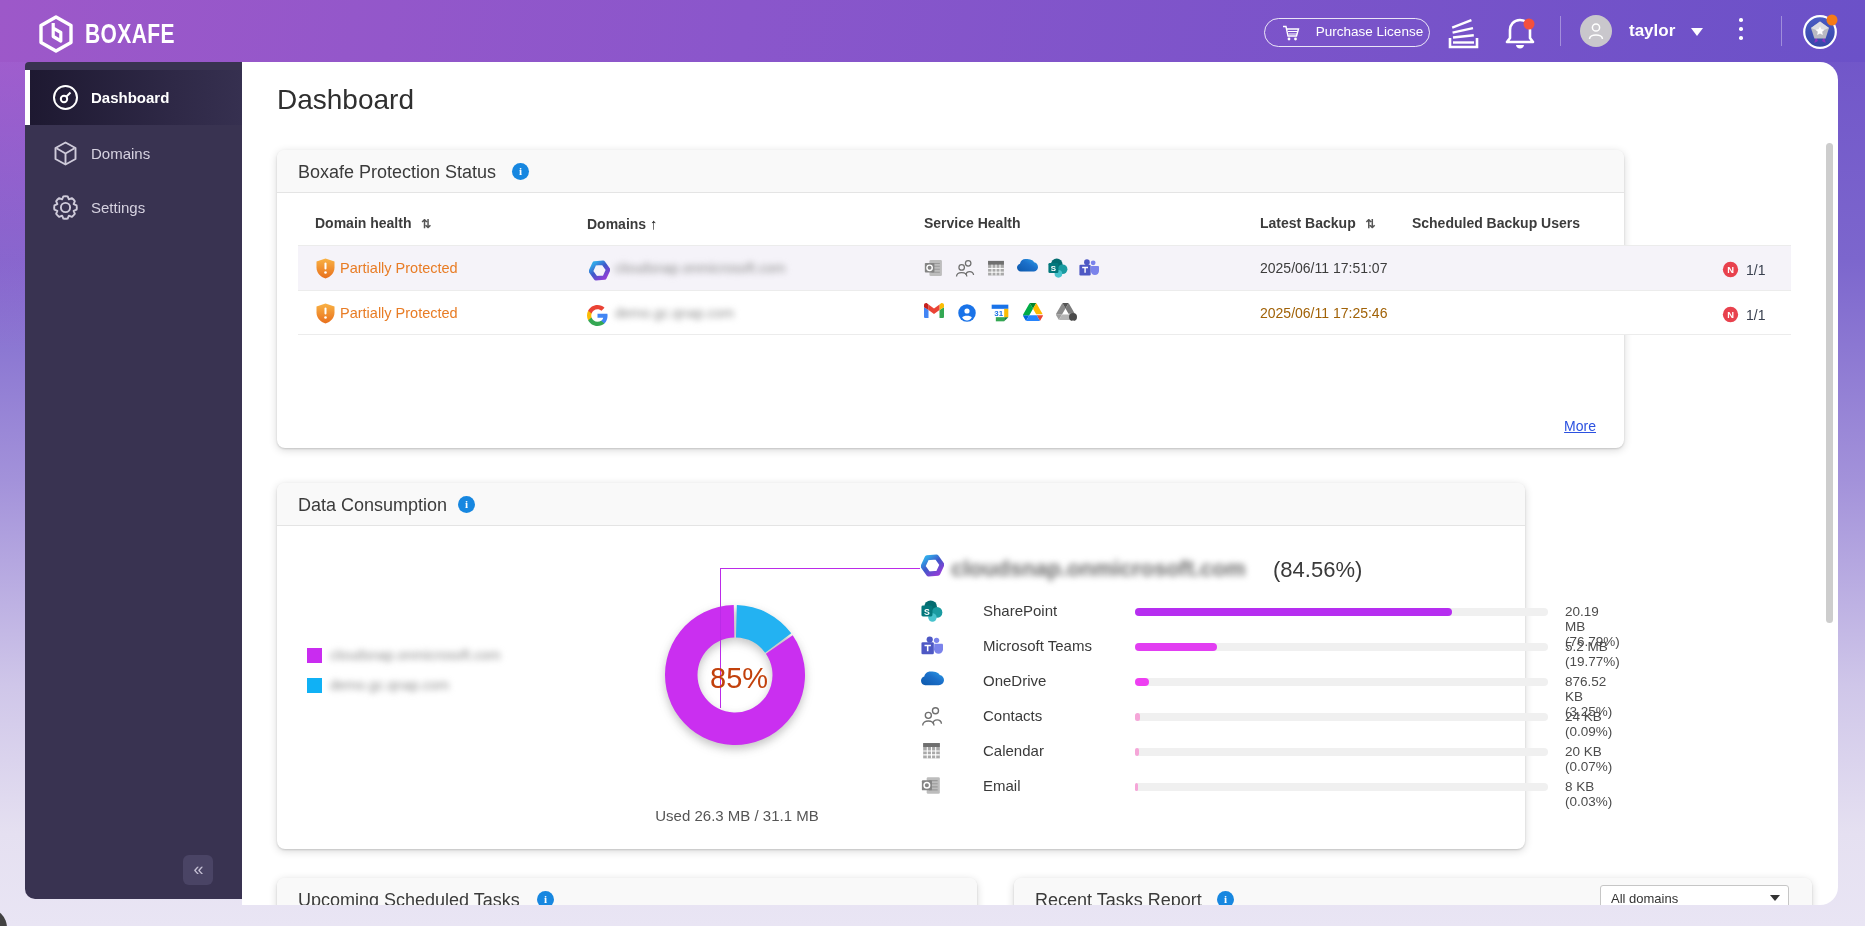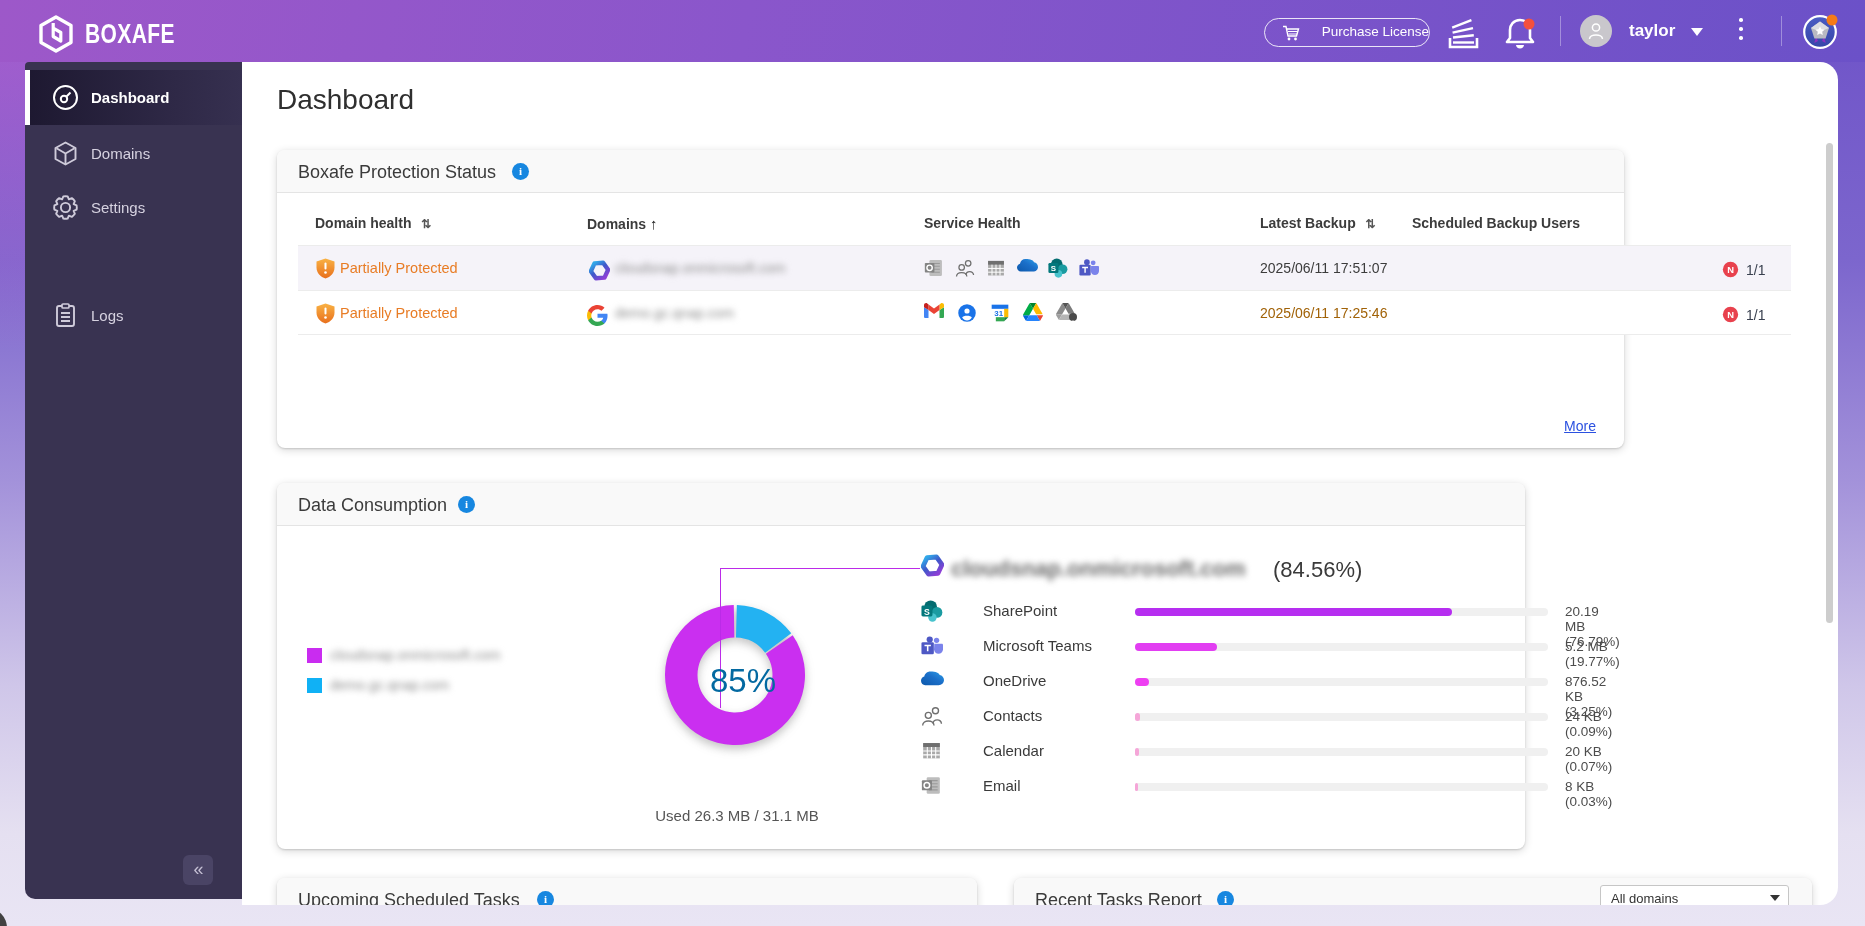--- a/index.html
+++ b/index.html
@@ -9,21 +9,21 @@
     radial-gradient(760px 540px at 0% 0%, rgba(206,100,210,0.6), rgba(206,100,210,0) 65%),
     linear-gradient(180deg, #6e52c8 0%, #7c66cd 28%, #a392da 52%, #cfc6e9 74%, #e5e0f1 90%, #e9e5f4 100%);
   position:relative;
 }
 .topbar {
   position:absolute; left:0; top:0; width:1865px; height:62px;
   background: linear-gradient(100deg, #9d58c9 0%, #8a56cb 40%, #6b51c8 100%);
 }
 .logo { position:absolute; left:38px; top:15px; }
 .logotext { position:absolute; left:85px; top:18px; color:#fff; font-size:28px; font-weight:bold; letter-spacing:0.5px; transform:scaleX(0.75); transform-origin:left; }
-.purchase { position:absolute; left:1264px; top:18px; width:166px; height:29px; border:1.5px solid rgba(255,255,255,0.85); border-radius:15px; color:#fff; font-size:13.5px; line-height:26px; text-align:right; padding-left:45px; }
+.purchase { position:absolute; left:1264px; top:18px; width:166px; height:29px; border:1.5px solid rgba(255,255,255,0.85); border-radius:15px; color:#fff; font-size:13.5px; line-height:26px; text-align:center; padding-left:45px; }
 .hicon { position:absolute; top:16px; }
 .hdiv { position:absolute; top:16px; width:1px; height:30px; background:rgba(255,255,255,0.35); }
 .avatar { position:absolute; left:1580px; top:15px; width:32px; height:32px; border-radius:50%; background:#c9c7cc; }
 .uname { position:absolute; left:1629px; top:21px; color:#fff; font-size:17px; font-weight:bold; }
 .caret { position:absolute; left:1691px; top:28px; width:0; height:0; border-left:6px solid transparent; border-right:6px solid transparent; border-top:8px solid #fff; }
 .dots { position:absolute; left:1739px; top:18px; }
 .dots span { display:block; width:3.5px; height:3.5px; border-radius:50%; background:#fff; margin:0 0 5.5px 0; }
 .badge { position:absolute; left:1801px; top:12px; }
 
 .sidebar {
@@ -59,21 +59,21 @@
 .pp { position:absolute; left:42px; top:14px; font-size:14.5px; color:#e87c25; }
 .blurtxt { filter:blur(3px); color:#8f8f8f; }
 .cell { position:absolute; }
 .more { position:absolute; right:28px; top:268px; font-size:14px; color:#2b51e0; text-decoration:underline; }
 .sorticon { display:inline-block; font-size:12px; color:#555; margin-left:6px; letter-spacing:-2px;}
 
 
 .legendsq { position:absolute; width:15px; height:15px; }
 .legendtxt { position:absolute; font-size:14px; }
 .donutwrap { position:absolute; left:388px; top:122px; }
-.pct { position:absolute; left:433px; top:179px; font-size:33px; color:#0369a1; z-index:6; }
+.pct { position:absolute; left:433px; top:179px; font-size:29px; color:#c2410c; z-index:6; }
 .used { position:absolute; left:347px; top:324px; width:226px; text-align:center; font-size:15px; color:#555; }
 .svcrow { position:absolute; left:644px; height:24px; white-space:nowrap; }
 .svclabel { position:absolute; left:30px; top:2px; white-space:nowrap; font-size:15px; font-weight:500; color:#3a3a3a;margin-left:32px; }
 .track { position:absolute; left:214px; top:8px; width:413px; height:8px; background:#f0f0f0; border-radius:4px; }
 .fill { position:absolute; left:0; top:0; height:8px; border-radius:4px; }
 .val { position:absolute; left:1288px; font-size:13.5px; color:#4c4c4c; }
 .dchead { position:absolute; left:644px; }
 .dcdomain { position:absolute; left:30px; top:0px; font-size:22px; font-weight:bold; }
 .connector { position:absolute; border-left:1px solid #bb2be8; border-top:1px solid #bb2be8; z-index:5; }
 
@@ -160,28 +160,20 @@
       <path d="M13.5 13.5 V24 M13.5 13.5 L4.5 8.2 M13.5 13.5 L22.5 8.2" fill="none" stroke="#cfcbda" stroke-width="1.9"></path>
     </svg>
     <div class="mtext">Domains</div>
   </div>
   <div class="mi" style="top:118px">
     <svg class="mico" width="27" height="27" viewBox="0 0 27 27">
       <path d="M10.13 5.37 L11.34 2.41 A11.3 11.3 0 0 1 15.66 2.41 L16.87 5.37 L19.82 4.13 A11.3 11.3 0 0 1 22.87 7.18 L21.63 10.13 L24.59 11.34 A11.3 11.3 0 0 1 24.59 15.66 L21.63 16.87 L22.87 19.82 A11.3 11.3 0 0 1 19.82 22.87 L16.87 21.63 L15.66 24.59 A11.3 11.3 0 0 1 11.34 24.59 L10.13 21.63 L7.18 22.87 A11.3 11.3 0 0 1 4.13 19.82 L5.37 16.87 L2.41 15.66 A11.3 11.3 0 0 1 2.41 11.34 L5.37 10.13 L4.13 7.18 A11.3 11.3 0 0 1 7.18 4.13 Z" fill="none" stroke="#cfcbda" stroke-width="1.9" stroke-linejoin="round"></path>
       <circle cx="13.5" cy="13.5" r="4.6" fill="none" stroke="#cfcbda" stroke-width="1.9"></circle>
     </svg>
     <div class="mtext">Settings</div>
-  </div>
-  <div class="mi" style="top:226px">
-    <svg class="mico" width="27" height="27" viewBox="0 0 27 27">
-      <rect x="5" y="4" width="17" height="20" rx="2" fill="none" stroke="#cfcbda" stroke-width="1.9"></rect>
-      <rect x="10" y="2" width="7" height="4" rx="1" fill="#393351" stroke="#cfcbda" stroke-width="1.7"></rect>
-      <path d="M9 11 H18 M9 15 H18 M9 19 H18" stroke="#cfcbda" stroke-width="1.8"></path>
-    </svg>
-    <div class="mtext">Logs</div>
   </div>
   <div class="collapse">«</div>
 </div>
 
 <div class="content">
   <div class="pagetitle">Dashboard</div>
 
   <div class="card" id="card1">
     <div class="cardhead">
       <div class="ctitle">Boxafe Protection Status</div>

